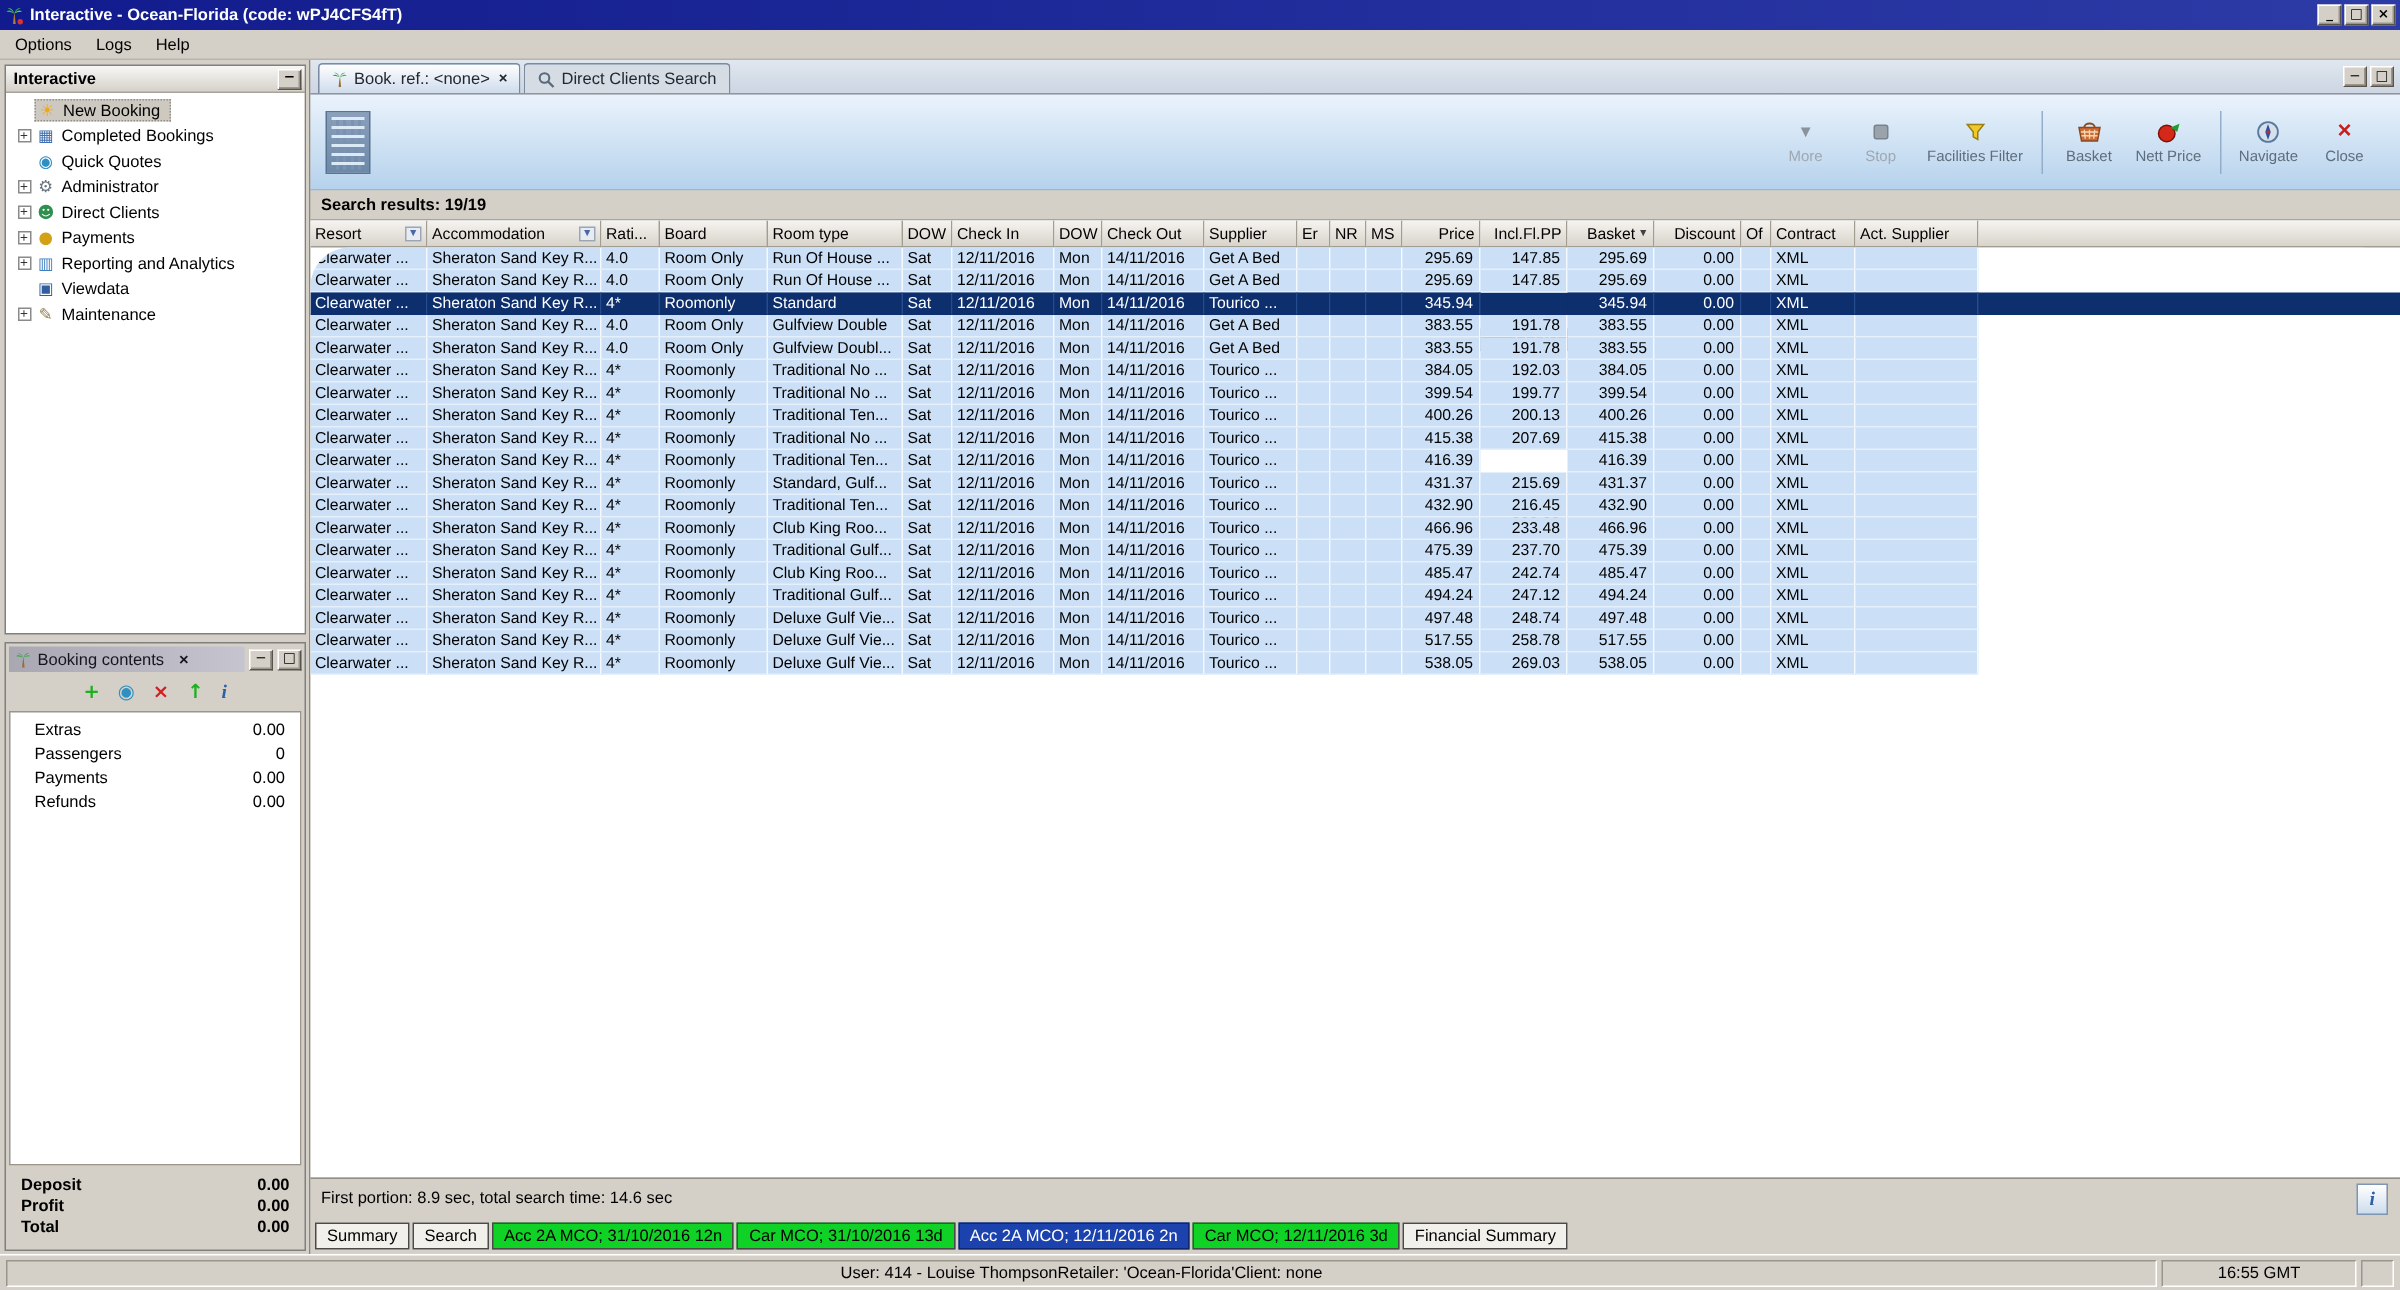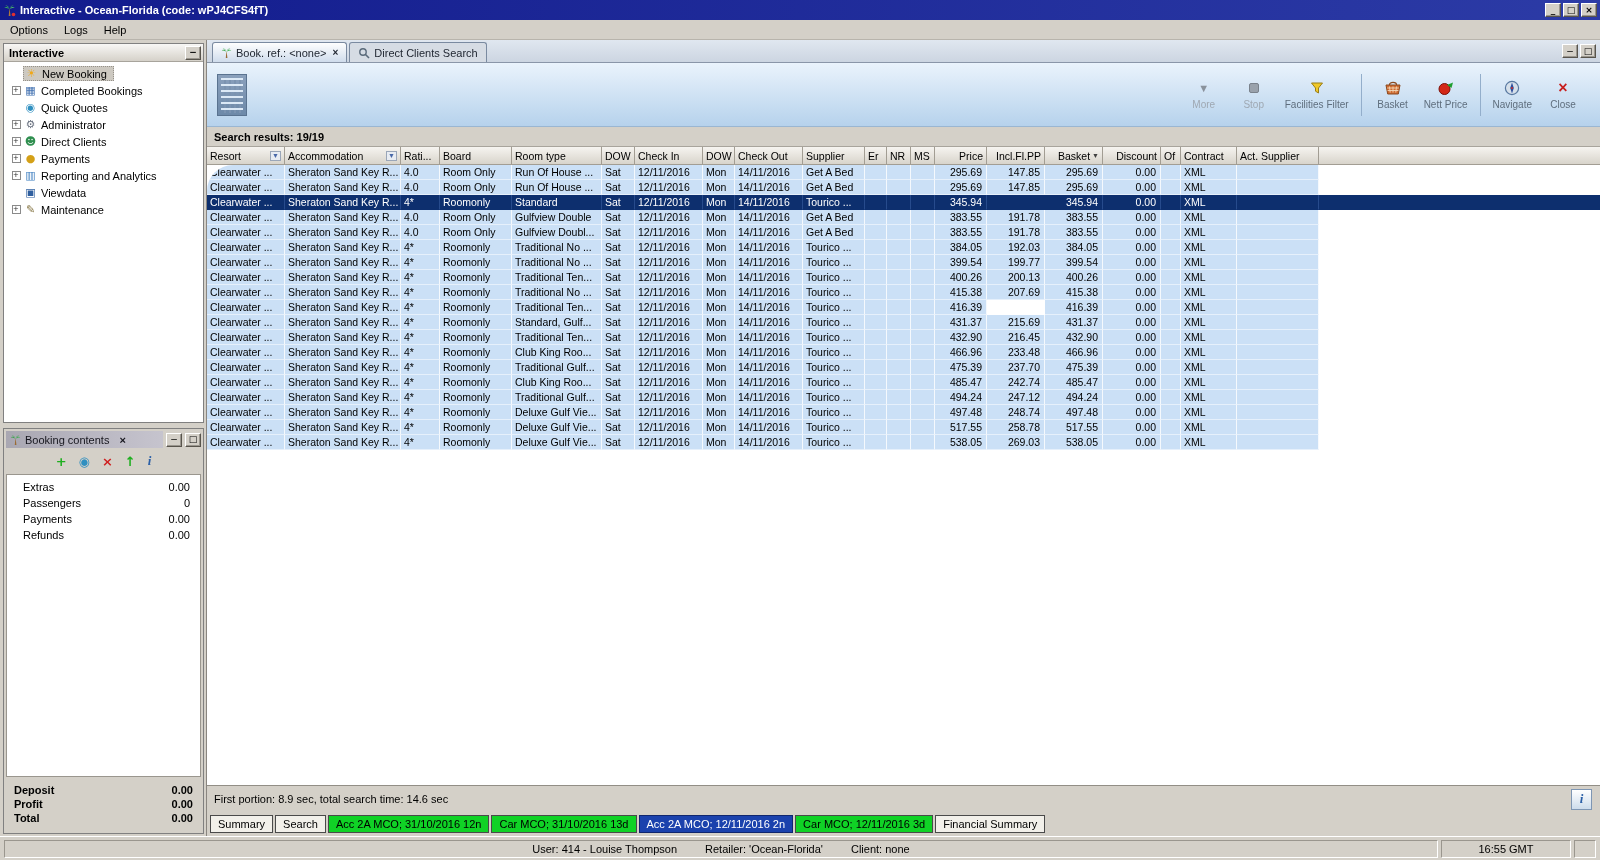--- a/index.html
+++ b/index.html
@@ -117,21 +117,21 @@
   .bottom-tabs { height:24px; flex:none; display:flex; align-items:center; gap:2px; padding:0 3px; background:#d4d0c8; }
   .btab { height:18px; display:flex; align-items:center; padding:0 7px; border:1px solid #4a4a4a;
           background:#f2f0ea; white-space:nowrap; }
   .btab.green { background:#10d226; }
   .btab.active { background:#1b42ad; color:#fff; border-color:#10266e; }
 
   .statusbar { position:absolute; left:0; right:0; bottom:0; height:24px; display:flex; align-items:center;
                gap:3px; padding:3px 4px; background:#d4d0c8; border-top:1px solid #fff; }
   .sb-seg { height:18px; display:flex; align-items:center; padding:0 10px; border:1px solid;
             border-color:#9a968e #ffffff #ffffff #9a968e; }
-  .sb-main { flex:1; justify-content:center; gap:28px; }
+  .sb-main { flex:1; justify-content:center; }
   .sb-time { width:130px; justify-content:center; }
   .sb-end { width:20px; }
 </style>
 </head>
 <body>
 
 <div>
 
   <div class="titlebar">
     <span style="display:inline-flex;">

